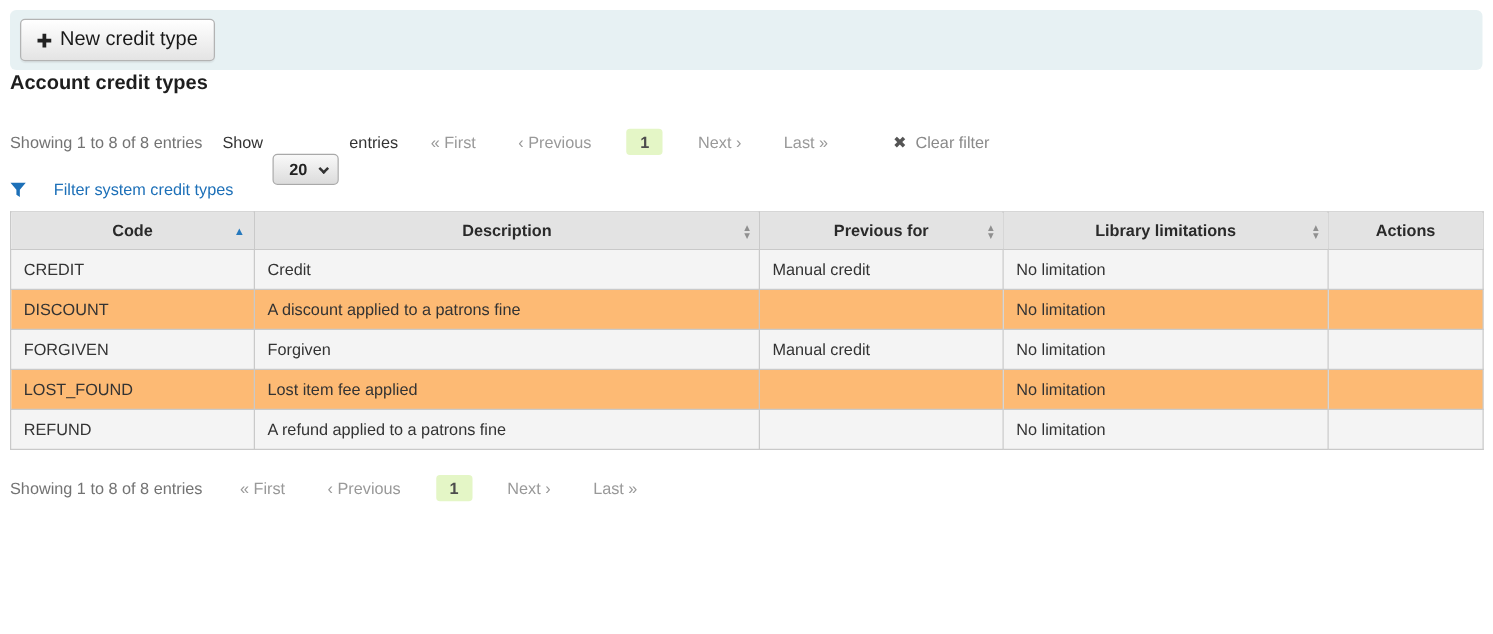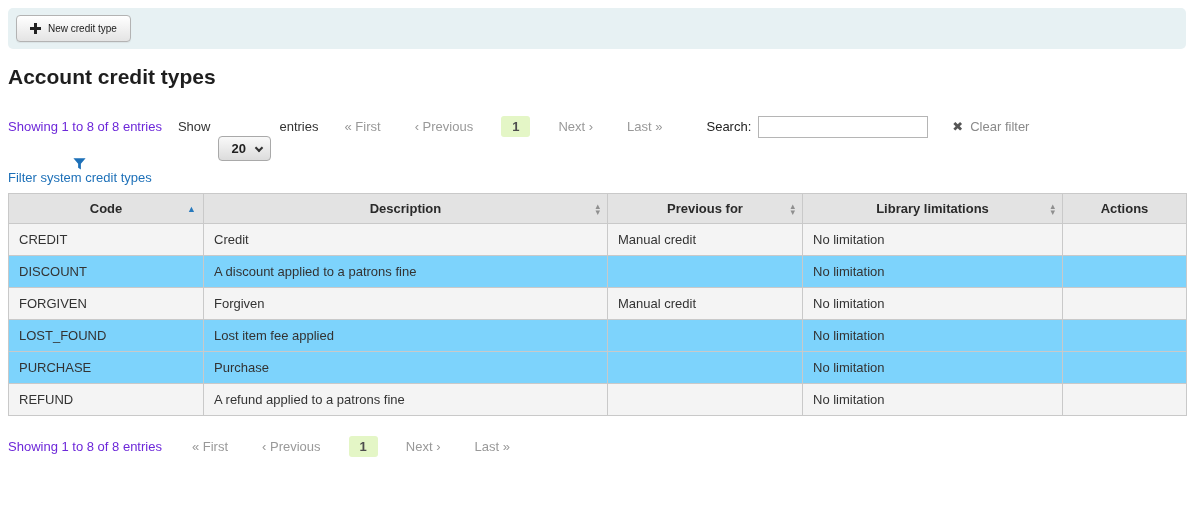--- a/index.html
+++ b/index.html
@@ -6,33 +6,33 @@
   html,body { margin:0; padding:0; }
   body {
     width:1194px; height:507px; overflow:hidden; background:#fff;
     font-family:"Liberation Sans","DejaVu Sans",sans-serif;
     font-size:13px; color:var(--text,#333);
   }
   
   .toolbar { margin:8px 8px 0; padding:7px 8px; background:var(--toolbar-bg,#e7f1f3); border-radius:5px; }
   .btn-new {
     display:inline-flex; align-items:center; gap:7px; padding:7px 13px;
-    font-family:inherit; font-size:10px; color:#1a1a1a; cursor:pointer;
+    font-family:inherit; font-size:16px; color:#1a1a1a; cursor:pointer;
     background:linear-gradient(#ffffff,#e4e4e4); border:1px solid #b3b3b3;
     border-radius:4px; box-shadow:0 1px 1px rgba(0,0,0,.06);
   }
   .plus { position:relative; width:11px; height:11px; display:inline-block; }
   .plus::before { content:""; position:absolute; left:4px; top:0; width:3px; height:11px; background:#222; }
   .plus::after  { content:""; position:absolute; top:4px; left:0; width:11px; height:3px; background:#222; }
   
-  h1 { margin:16px 8px 0; font-size:21px; font-weight:700; color:#1e1e1e; }
+  h1 { margin:2px 8px 0; font-size:16px; font-weight:700; color:#1e1e1e; }
   
   .controls { display:flex; align-items:center; margin:24px 8px 0; height:27px; }
   .controls-bottom { display:flex; align-items:center; margin:18px 8px 0; height:24px; }
-  .info { color:#6d28d9; margin-right:16px; white-space:nowrap; }
+  .info { color:#737373; margin-right:16px; white-space:nowrap; }
   .controls-bottom .info { margin-right:24px; }
   .length { display:flex; align-items:center; gap:8px; margin-right:20px; color:#333; }
   .select-wrap { position:relative; display:inline-block;margin-top:44px; }
   .select-wrap select {
     appearance:none; -webkit-appearance:none; font-family:inherit; font-size:13px; font-weight:700;
     color:#222; padding:4px 24px 4px 12px; background:linear-gradient(#f9f9f9,#dcdcdc);
     border:1px solid #a9a9a9; border-radius:4px; cursor:pointer;
   }
   .chev { position:absolute; right:9px; top:9px; width:6px; height:6px;
     border-right:2px solid #333; border-bottom:2px solid #333; transform:rotate(45deg); pointer-events:none; }
@@ -41,33 +41,33 @@
   .pcur { background:var(--page-current-bg,#e4f6c6); color:#4d4d4d; font-weight:700;
     border-radius:3px; padding:3px 11px; margin-right:22px; cursor:pointer; }
   .search { display:flex; align-items:center; margin-left:16px; }
   .search label { color:#222; margin-right:7px; }
   .search input { width:170px; height:22px; border:1px solid #b5b5b5; padding:1px 5px; font:inherit; }
   .clearf { display:inline-flex; align-items:center; gap:7px; margin-left:24px;
     color:#8a8a8a; cursor:pointer; text-decoration:none; }
   .clearf .x { color:#555; font-size:13px; font-weight:700; }
   
   .filter-row { margin:17px 8px 0; }
-  .filter-link { display:inline-flex; align-items:center; gap:0;
-    color:var(--link,#1d70b8); text-decoration:none;flex-direction:column; }
+  .filter-link { display:inline-flex; align-items:center; gap:22px;
+    color:var(--link,#1d70b8); text-decoration:none; }
   
   table { border-collapse:collapse; margin:8px 8px 0; width:1178px; table-layout:fixed; }
   th, td { border:1px solid #c9c9c9; }
   th { background:var(--header-bg,#e3e3e3); font-weight:700; color:#2a2a2a;
     padding:7px 4px; font-size:13px; position:relative; text-align:center; cursor:pointer; }
   th.nosort { cursor:default; }
   .sort-both { position:absolute; right:7px; top:50%; transform:translateY(-50%);
     display:flex; flex-direction:column; font-size:9px; line-height:6px; color:#8f8f8f; }
   .sort-asc { position:absolute; right:7px; top:50%; transform:translateY(-50%);
     font-size:9px; color:var(--sort-active,#2779bd); }
-  td { padding:8px 10px; color:#333; background:#7dd3fc; overflow:hidden; white-space:nowrap; }
+  td { padding:8px 10px; color:#333; background:#fdba74; overflow:hidden; white-space:nowrap; }
   tr.alt td { background:var(--row-alt-bg,#f4f4f4); }
 </style>
 </head>
 <body>
 
 <div class="toolbar">
   <button class="btn-new">
     <span class="plus"></span>
     <span>New credit type</span>
   </button>
@@ -87,24 +87,20 @@
     </span>
     <span>entries</span>
   </span>
   <span class="pager">
     <span class="pbtn">« First</span>
     <span class="pbtn">‹ Previous</span>
     <span class="pcur">1</span>
     <span class="pbtn">Next ›</span>
     <span class="pbtn">Last »</span>
   </span>
-  <span class="search">
-    <label>Search:</label>
-    <input type="text" value="" style="">
-  </span>
   <a class="clearf">
     <span class="x">✖</span>
     <span>Clear filter</span>
   </a>
 </div>
 
 <div class="filter-row">
   <a class="filter-link">
     <svg width="13" height="13" viewBox="0 0 16 16" aria-hidden="true">
       <path fill="currentColor" d="M0.5 1.5h15l-5.8 6.8v7.2l-3.4-2.3V8.3z"></path>
@@ -175,27 +171,20 @@
         <td>No limitation</td>
         <td></td>
       </tr>
       <tr>
         <td>LOST_FOUND</td>
         <td>Lost item fee applied</td>
         <td></td>
         <td>No limitation</td>
         <td></td>
       </tr>
-      <tr>
-        <td>PURCHASE</td>
-        <td>Purchase</td>
-        <td></td>
-        <td>No limitation</td>
-        <td></td>
-      </tr>
       <tr class="alt">
         <td>REFUND</td>
         <td>A refund applied to a patrons fine</td>
         <td></td>
         <td>No limitation</td>
         <td></td>
       </tr>
     </tbody>
 </table>
 

